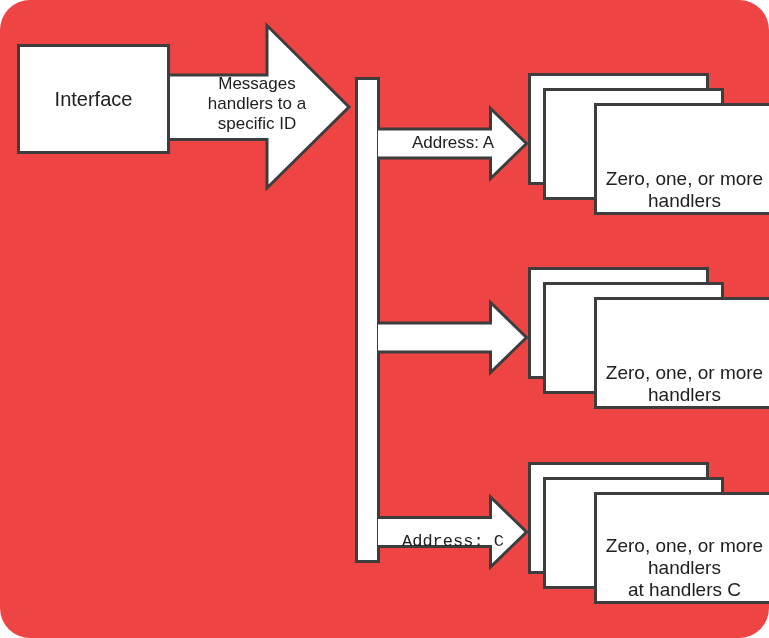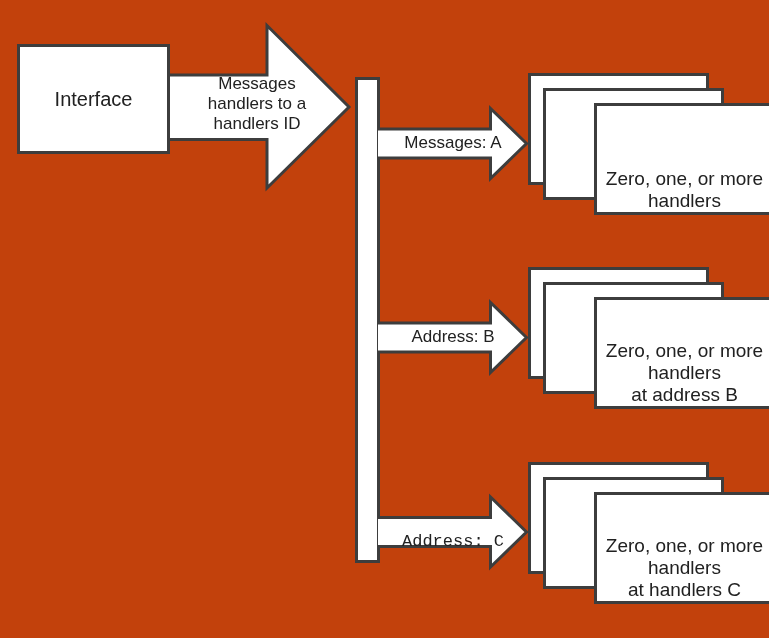--- a/index.html
+++ b/index.html
@@ -5,22 +5,23 @@
   * { margin: 0; padding: 0; box-sizing: border-box; }
   html, body { background: #ffffff; }
   body {
     font-family: "Liberation Sans", "DejaVu Sans", sans-serif;
     color: #212121;
   }
   .canvas {
     position: relative;
     width: 769px;
     height: 638px;
-    background: #c2410c;
+    background: #ef4444;
     overflow: hidden;
+    border-radius: 30px;
   }
 
   
   .interface-box {
     position: absolute;
     left: 17px; top: 44px;
     width: 153px; height: 110px;
     background: #ffffff;
     border: 3px solid #3d3d3d;
     display: flex;
@@ -120,43 +121,41 @@
   <svg class="arrow-layer" viewBox="0 0 769 638">
     <path d="M 170,75 L 267,75 L 267,25.5 L 349,107 L 267,188 L 267,139.5 L 170,139.5"></path>
     <path d="M 378,129 L 490.5,129 L 490.5,108.5 L 526.5,143.5 L 490.5,178.5 L 490.5,158 L 378,158"></path>
     <path d="M 378,323 L 490.5,323 L 490.5,302.5 L 526.5,337.5 L 490.5,372.5 L 490.5,352 L 378,352"></path>
     <path d="M 378,517.5 L 490.5,517.5 L 490.5,497 L 526.5,532 L 490.5,567 L 490.5,546.5 L 378,546.5"></path>
   </svg>
 
   <div class="main-arrow-label">
     <div>Messages</div>
     <div>handlers to a</div>
-    <div>handlers ID</div>
+    <div>specific ID</div>
   </div>
 
-  <div class="branch-label a">Messages: A</div>
-  <div class="branch-label b">Address: B</div>
+  <div class="branch-label a">Address: A</div>
   <div class="branch-label c">Address: C</div>
 
   <div class="stack a">
     <div class="card back"></div>
     <div class="card middle"></div>
     <div class="card front">
       <div>Zero, one, or more</div>
       <div>handlers</div>
     </div>
   </div>
 
   <div class="stack b">
     <div class="card back"></div>
     <div class="card middle"></div>
     <div class="card front">
       <div>Zero, one, or more</div>
       <div>handlers</div>
-      <div>at address B</div>
     </div>
   </div>
 
   <div class="stack c">
     <div class="card back"></div>
     <div class="card middle"></div>
     <div class="card front">
       <div>Zero, one, or more</div>
       <div>handlers</div>
       <div>at handlers C</div>

